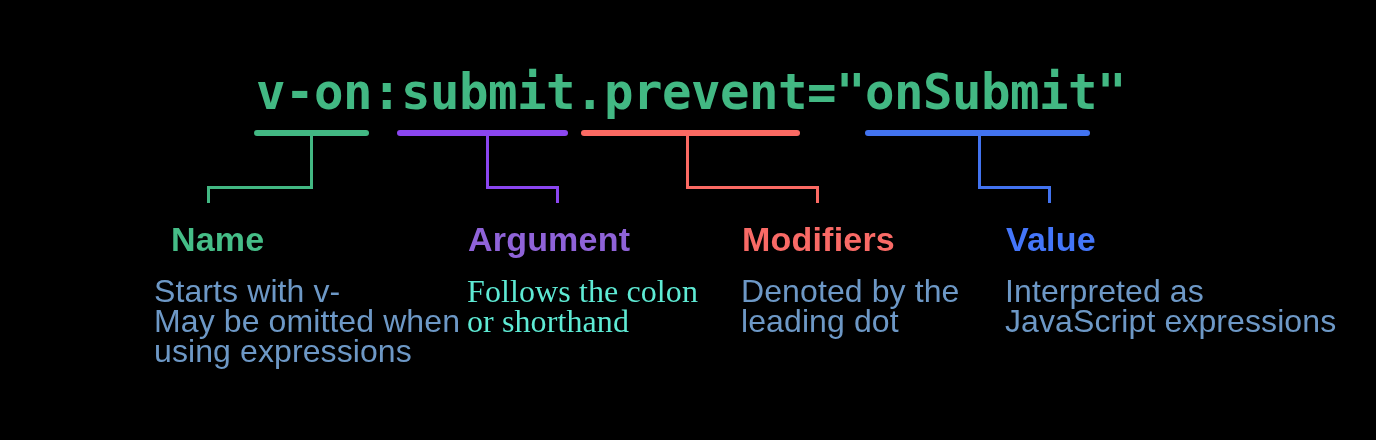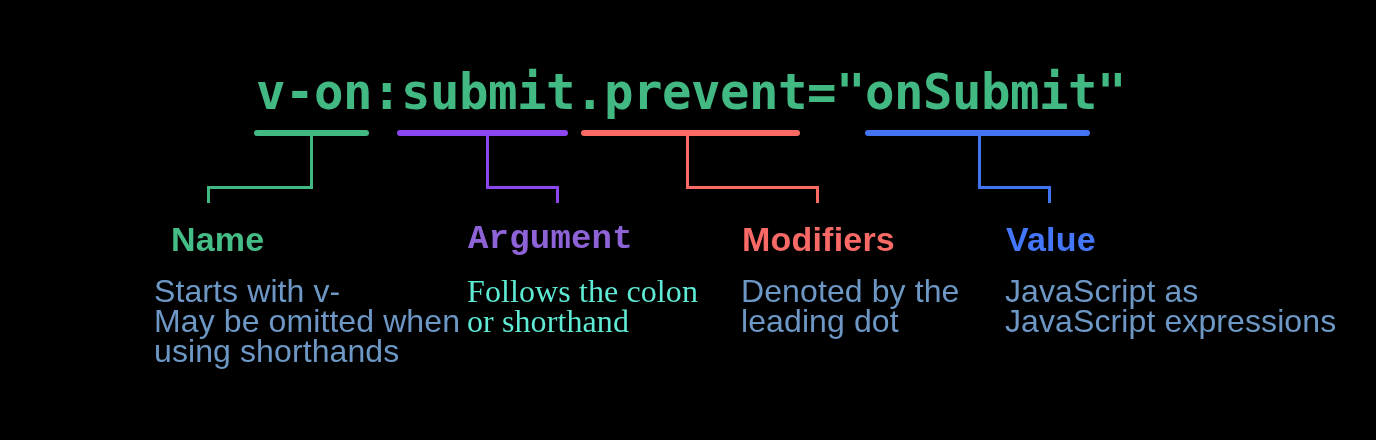--- a/index.html
+++ b/index.html
@@ -64,30 +64,30 @@
 
   <div>
     <div class="bar" style="left: 254px; width: 115px; background-color: rgb(66, 184, 131);"></div>
     <div class="seg v" style="left: 310px; top: 136px; height: 53px; background-color: rgb(66, 184, 131);"></div>
     <div class="seg h" style="left: 207px; top: 186px; width: 106px; background-color: rgb(66, 184, 131);"></div>
     <div class="seg v" style="left: 207px; top: 186px; height: 17px; background-color: rgb(66, 184, 131);"></div>
     <div class="label" style="left: 171px; color: rgb(69, 189, 135);">Name</div>
     <div class="desc" style="left: 154px; color: rgb(109, 152, 198);">
       <div>Starts with v-</div>
       <div>May be omitted when</div>
-      <div>using shorthands</div>
+      <div>using expressions</div>
     </div>
   </div>
 
   <div>
     <div class="bar" style="left: 397px; width: 171px; background-color: rgb(139, 70, 240);"></div>
     <div class="seg v" style="left: 486px; top: 136px; height: 53px; background-color: rgb(139, 70, 240);"></div>
     <div class="seg h" style="left: 486px; top: 186px; width: 73px; background-color: rgb(139, 70, 240);"></div>
     <div class="seg v" style="left: 556px; top: 186px; height: 17px; background-color: rgb(139, 70, 240);"></div>
-    <div class="label" style="left: 468px; color: rgb(143, 99, 216); font-family: Liberation Mono, monospace;">Argument</div>
+    <div class="label" style="left: 468px; color: rgb(143, 99, 216);">Argument</div>
     <div class="desc" style="left: 467px; color: #5eead4; font-family: Liberation Serif, serif;">
       <div>Follows the colon</div>
       <div>or shorthand</div>
     </div>
   </div>
 
   <div>
     <div class="bar" style="left: 581px; width: 219px; background-color: rgb(251, 106, 99);"></div>
     <div class="seg v" style="left: 686px; top: 136px; height: 53px; background-color: rgb(251, 106, 99);"></div>
     <div class="seg h" style="left: 686px; top: 186px; width: 133px; background-color: rgb(251, 106, 99);"></div>
@@ -99,18 +99,18 @@
     </div>
   </div>
 
   <div>
     <div class="bar" style="left: 865px; width: 225px; background-color: rgb(66, 115, 240);"></div>
     <div class="seg v" style="left: 978px; top: 136px; height: 53px; background-color: rgb(66, 115, 240);"></div>
     <div class="seg h" style="left: 978px; top: 186px; width: 73px; background-color: rgb(66, 115, 240);"></div>
     <div class="seg v" style="left: 1048px; top: 186px; height: 17px; background-color: rgb(66, 115, 240);"></div>
     <div class="label" style="left: 1006px; color: rgb(68, 118, 250); text-align: center;">Value</div>
     <div class="desc" style="left: 1005px; color: rgb(109, 152, 198);">
-      <div>JavaScript as</div>
+      <div>Interpreted as</div>
       <div>JavaScript expressions</div>
     </div>
   </div>
 
 </div>
 
 </body></html>

